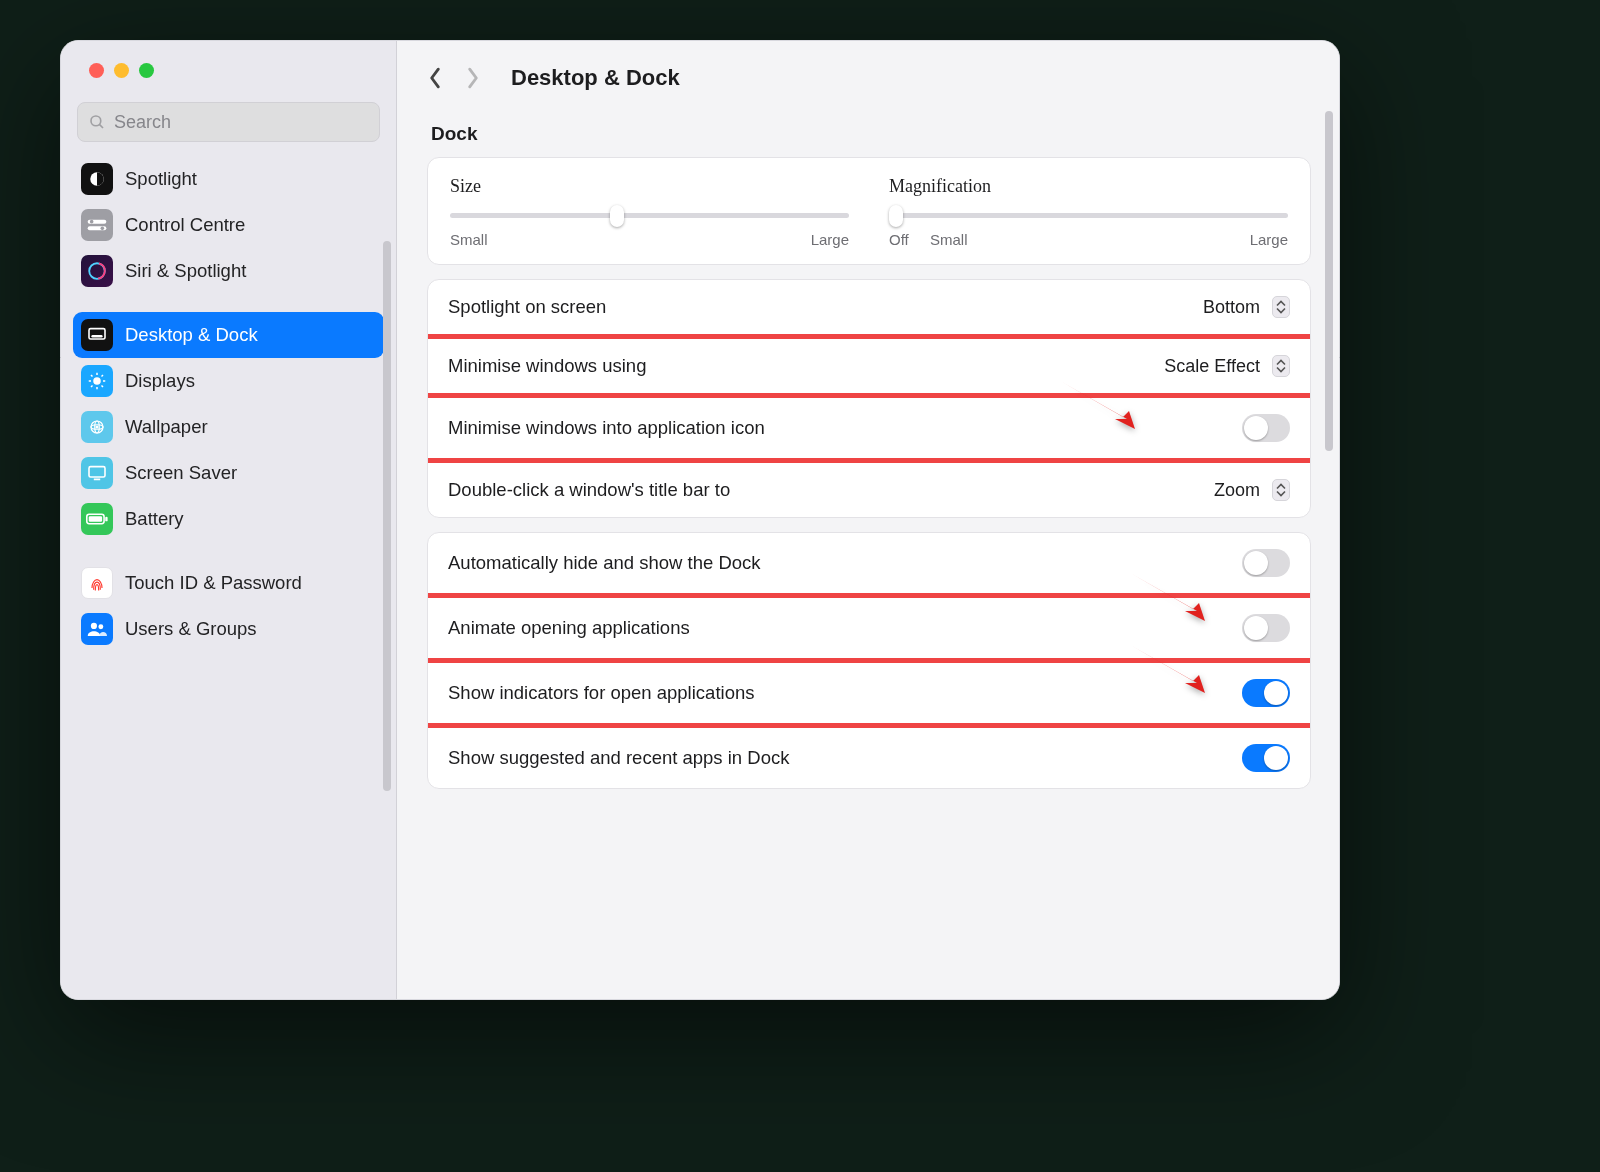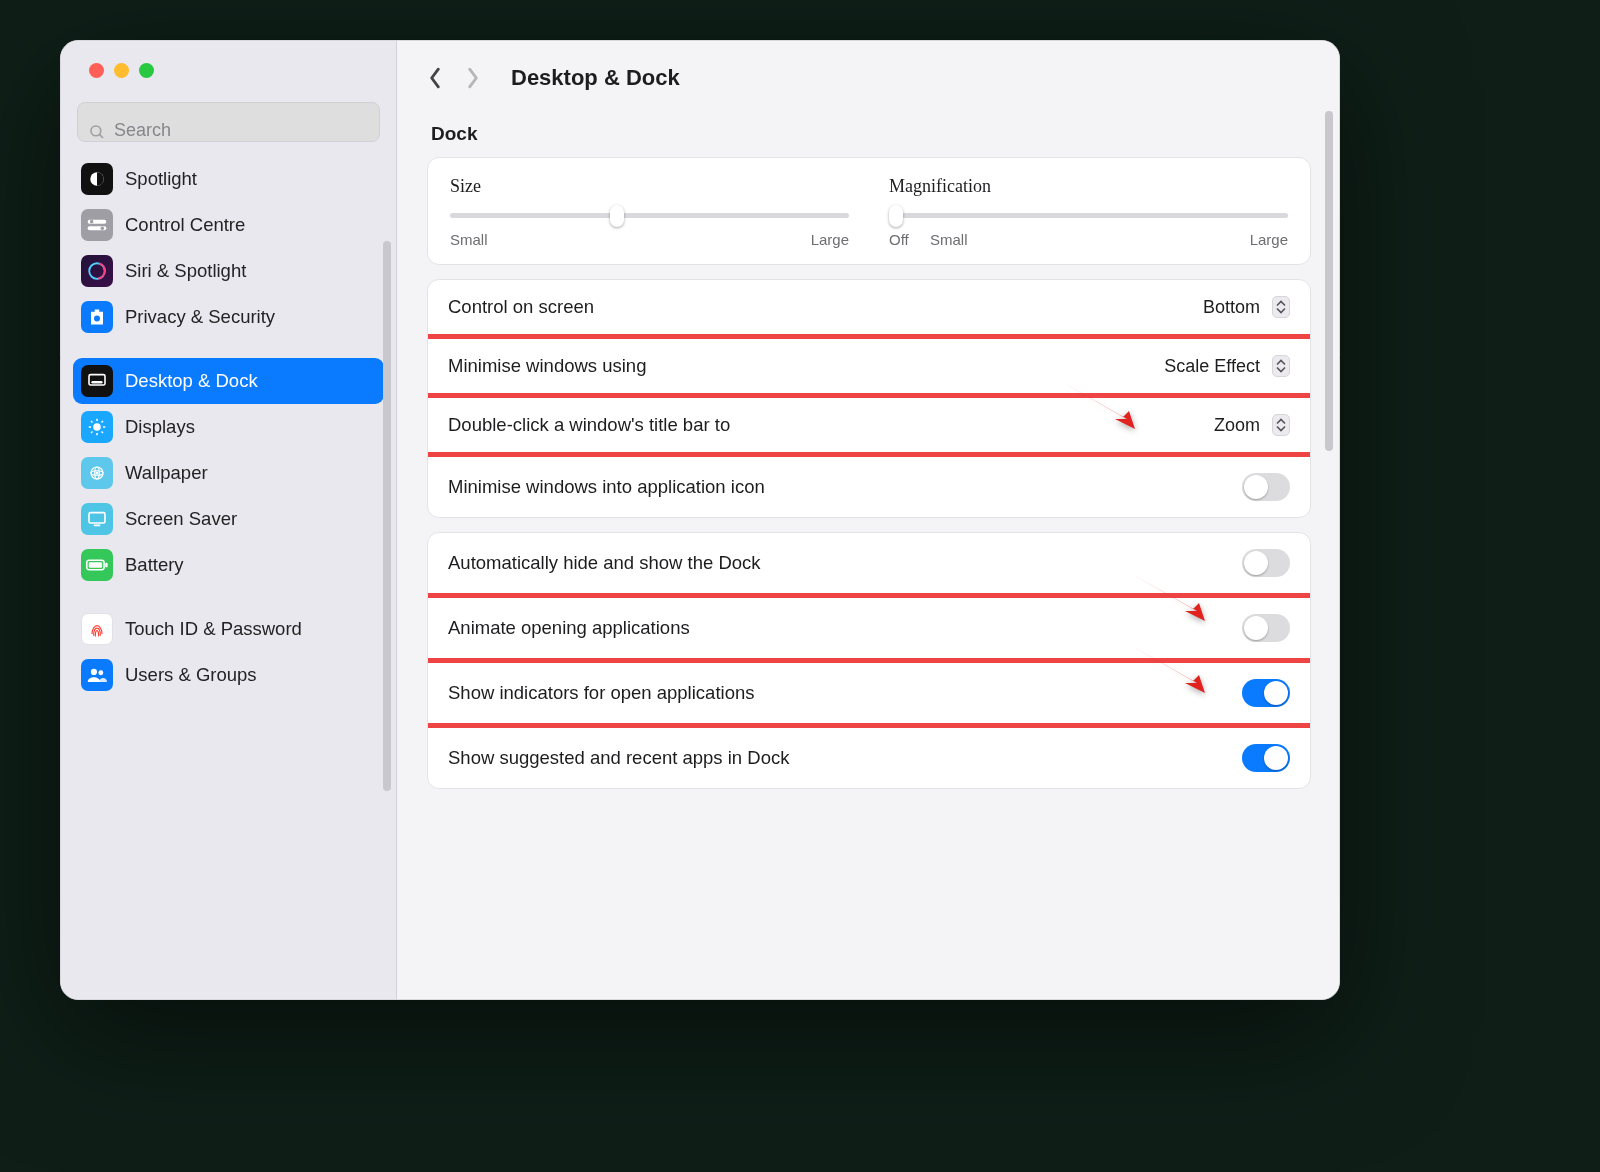--- a/index.html
+++ b/index.html
@@ -3,21 +3,21 @@
   <meta charset="utf-8">
   <style>
     * { margin:0; padding:0; box-sizing:border-box; font-family: -apple-system, BlinkMacSystemFont, "Segoe UI", Helvetica, Arial, sans-serif; -webkit-font-smoothing:antialiased;}
     body { background:#0f1f18; width:1600px; height:1172px; position:relative; }
     .shadow-wrap { position:absolute; left:60px; top:40px; width:1280px; filter:drop-shadow(0 35px 60px rgba(0,0,0,.55));}
     .window { width:1280px; height:960px; background:#f2f2f4; border-radius:18px; overflow:hidden; display:flex; border:1px solid #d8d8de;}
     .sidebar { width:336px; background:#e9e8ee; border-right:1px solid #d2d1d7; display:flex; flex-direction:column; padding-bottom:12px; position:relative;}
     .traffic { display:flex; gap:10px; padding:22px 0 0 28px;}
     .dot { width:15px; height:15px; border-radius:50%; }
     .dot.red{background:#ff5f57;} .dot.yellow{background:#febc2e;} .dot.green{background:#28c840;}
-    .search { margin:24px 16px 14px 16px; height:40px; background:#dededf; border:1px solid #d1d0d5; border-radius:8px; display:flex; align-items:flex-end; padding:0 10px; gap:8px;}
+    .search { margin:24px 16px 14px 16px; height:40px; background:#dededf; border:1px solid #d1d0d5; border-radius:8px; display:flex; align-items:center; padding:0 10px; gap:8px;}
     .search svg{opacity:.55}
     .search-ph{color:#86868b; font-size:18px;}
     .nav { padding:0 12px; overflow:hidden;}
     .nav-item { display:flex; align-items:center; gap:12px; height:46px; border-radius:9px; padding:0 8px; font-size:18.5px; color:#232325; cursor:default;}
     .nav-item.active { background:#0a7aff; color:#fff;}
     .nav-item .icon { width:32px; height:32px; border-radius:7px; display:flex; align-items:center; justify-content:center; flex-shrink:0;}
     .nav-gap { height:18px; }
     .scrollbar { position:absolute; right:5px; top:200px; width:8px; height:550px; background:#c8c7cd; border-radius:4px;}
     
     .main { flex:1; background:#f4f4f6; display:flex; flex-direction:column; position:relative;}
@@ -97,28 +97,20 @@
         </div>
         <div class="nav-item">
           <span class="icon" style="background:linear-gradient(135deg,#22123a,#3a1048)">
             <svg width="22" height="22" viewBox="0 0 24 24">
                 <circle cx="12" cy="12" r="8.5" fill="none" stroke="#4fd2ff" stroke-width="2"></circle>
                 <circle cx="12" cy="12" r="8.5" fill="none" stroke="#ff3d7f" stroke-width="2" stroke-dasharray="12 30"></circle>
               </svg>
           </span>
           <span>Siri &amp; Spotlight</span>
         </div>
-        <div class="nav-item">
-          <span class="icon" style="background:#0a7aff">
-            <svg width="18" height="18" viewBox="0 0 24 24" fill="#fff">
-                <path d="M9 2v3H4v17h16V5h-5V2zM12 18a4 4 0 110-8 4 4 0 010 8z"></path>
-              </svg>
-          </span>
-          <span>Privacy &amp; Security</span>
-        </div>
         <div class="nav-gap"></div>
         <div class="nav-item active">
           <span class="icon" style="background:#111">
             <svg width="20" height="16" viewBox="0 0 24 20" fill="#fff">
                 <rect x="2" y="2" width="20" height="13" rx="2" fill="none" stroke="#fff" stroke-width="2"></rect>
                 <rect x="5" y="10" width="14" height="3" rx="1.5"></rect>
               </svg>
           </span>
           <span>Desktop &amp; Dock</span>
         </div>
@@ -237,21 +229,21 @@
             <div class="tlabels" style="position:relative">
               <span>Off</span>
               <span class="mid">Small</span>
               <span>Large</span>
             </div>
           </div>
         </div>
 
         <div class="card group">
           <div class="row">
-            <span>Control on screen</span>
+            <span>Spotlight on screen</span>
             <span class="popup">
               <span>Bottom</span>
               <span class="caret">
                 <svg width="10" height="7" viewBox="0 0 10 6">
                     <path d="M1 5l4-4 4 4" fill="none" stroke="#555" stroke-width="1.6"></path>
                   </svg>
                 <svg width="10" height="7" viewBox="0 0 10 6">
                     <path d="M1 1l4 4 4-4" fill="none" stroke="#555" stroke-width="1.6"></path>
                   </svg>
               </span>
@@ -265,39 +257,39 @@
                 <svg width="10" height="7" viewBox="0 0 10 6">
                     <path d="M1 5l4-4 4 4" fill="none" stroke="#555" stroke-width="1.6"></path>
                   </svg>
                 <svg width="10" height="7" viewBox="0 0 10 6">
                     <path d="M1 1l4 4 4-4" fill="none" stroke="#555" stroke-width="1.6"></path>
                   </svg>
               </span>
             </span>
           </div>
           <div class="row">
+            <span>Minimise windows into application icon</span>
+            <span class="switch">
+                <span class="knob"></span>
+              </span>
+          </div>
+          <div class="row">
             <span>Double-click a window's title bar to</span>
             <span class="popup">
               <span>Zoom</span>
               <span class="caret">
                 <svg width="10" height="7" viewBox="0 0 10 6">
                     <path d="M1 5l4-4 4 4" fill="none" stroke="#555" stroke-width="1.6"></path>
                   </svg>
                 <svg width="10" height="7" viewBox="0 0 10 6">
                     <path d="M1 1l4 4 4-4" fill="none" stroke="#555" stroke-width="1.6"></path>
                   </svg>
               </span>
             </span>
           </div>
-          <div class="row">
-            <span>Minimise windows into application icon</span>
-            <span class="switch">
-                <span class="knob"></span>
-              </span>
-          </div>
         </div>
 
         <div class="card group">
           <div class="row">
             <span>Automatically hide and show the Dock</span>
             <span class="switch">
                 <span class="knob"></span>
               </span>
           </div>
           <div class="row">

